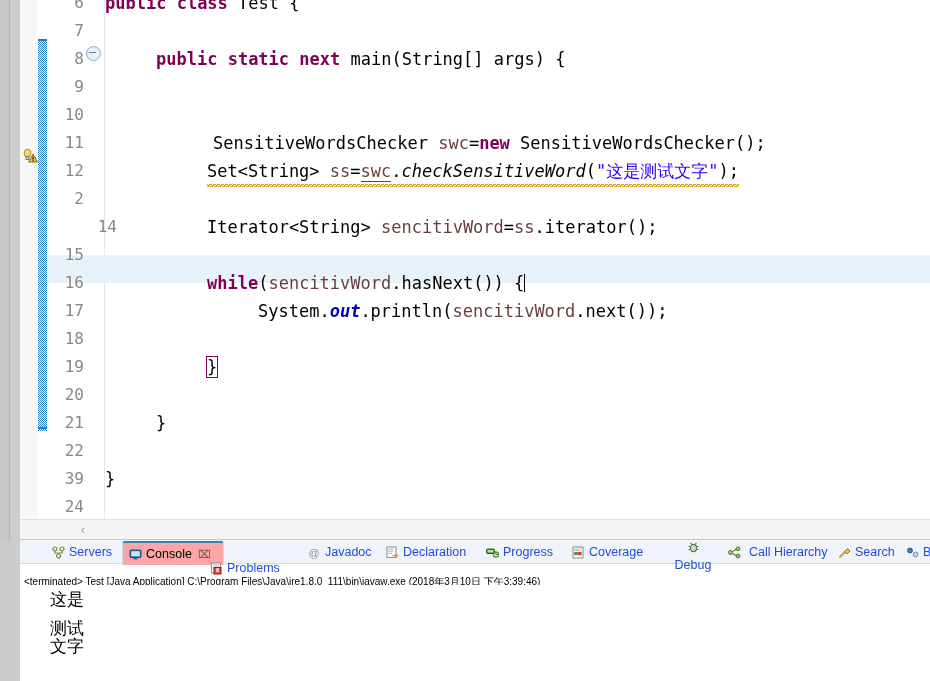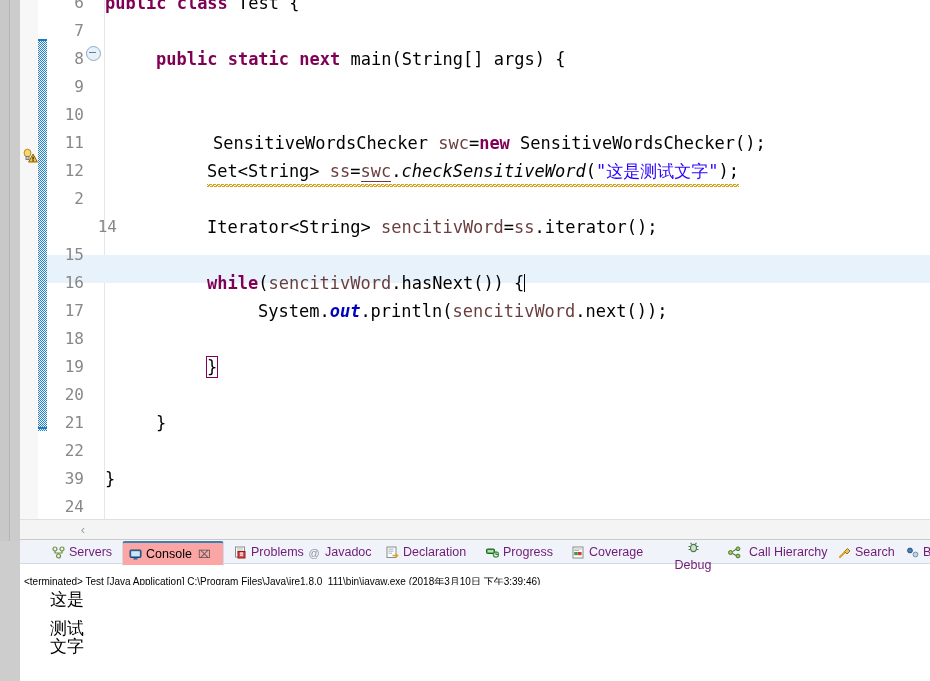--- a/index.html
+++ b/index.html
@@ -75,21 +75,21 @@
   
   .ed-hscroll{position:absolute;left:20px;top:519px;width:910px;height:21px;background:#f4f4f4;border-top:1px solid #e0e0e0;}
   .ed-hscroll-arrow{position:absolute;left:56px;top:3px;width:14px;height:14px;color:#9aa0a6;font-size:13px;line-height:14px;text-align:center;font-family:"Liberation Sans",sans-serif;}
   .ed-bottom-line{position:absolute;left:20px;top:539px;width:910px;height:1px;background:#c9c9c9;}
 
   
   .bottom{position:absolute;left:20px;top:541px;width:910px;height:140px;background:#ffffff;}
   .tabbar{position:absolute;left:0;top:0;width:910px;height:22px;background:#f0f4fa;border-bottom:1px solid #cfdbe8;}
   .tab{
     position:absolute;top:0;height:22px;display:flex;align-items:center;gap:4px;
-    font-size:12.5px;color:#701a75;padding:0 6px;white-space:nowrap;
+    font-size:12.5px;color:#1d4ed8;padding:0 6px;white-space:nowrap;
   }
   .tab.active{background:#fca5a5;color:#000000;font-weight:normal;border-top:2px solid #3c7fb1;border-left:1px solid #cfdbe8;border-right:1px solid #cfdbe8;border-bottom:1px solid #ffffff;border-radius:3px 3px 0 0;}
   .tab .ic{width:13px;height:13px;flex:0 0 13px;position:relative;display:inline-block;}
   .tab .closex{font-size:11px;color:#555;margin-left:2px;}
 
   .term-line{
     position:absolute;left:4px;top:34px;width:900px;height:18px;
     font-size:10px;color:#000000;white-space:nowrap;
     font-family:"Liberation Sans",sans-serif;
   }
@@ -195,21 +195,21 @@
         </div>
         <div class="tab active" style="left: 102px; width: 88px;">
           <span class="ic"><svg width="13" height="13" viewBox="0 0 13 13">
               <rect x="1" y="2" width="11" height="7.5" rx="1" fill="#2f6fa8" stroke="#1b4a74"></rect>
               <rect x="2.2" y="3.2" width="8.6" height="5.1" fill="#cfe3f5"></rect>
               <rect x="4.5" y="10" width="4" height="1.6" fill="#2f6fa8"></rect>
             </svg></span>
           <span>Console</span>
           <span class="closex">⌧</span>
         </div>
-        <div class="tab" style="left: 208px; width: 88px;">
+        <div class="tab" style="left: 184px; width: 88px; margin-top: 16px;">
           <span class="ic"><svg width="13" height="13" viewBox="0 0 13 13">
               <rect x="1.5" y="1" width="9" height="10" fill="#fff" stroke="#8a8a8a"></rect>
               <path d="M3 3h6M3 5h6M3 7h4" stroke="#b5b5b5" stroke-width="1"></path>
               <rect x="4" y="5.5" width="7" height="6.5" fill="#e04b4b" stroke="#8a1c1c"></rect>
               <path d="M6 7.2h3M6 9.2h3" stroke="#fff" stroke-width="1.2"></path>
             </svg></span>
           <span>Problems</span>
         </div>
         <div class="tab" style="left: 282px; width: 78px;">
           <span class="ic"><svg width="13" height="13" viewBox="0 0 13 13">

